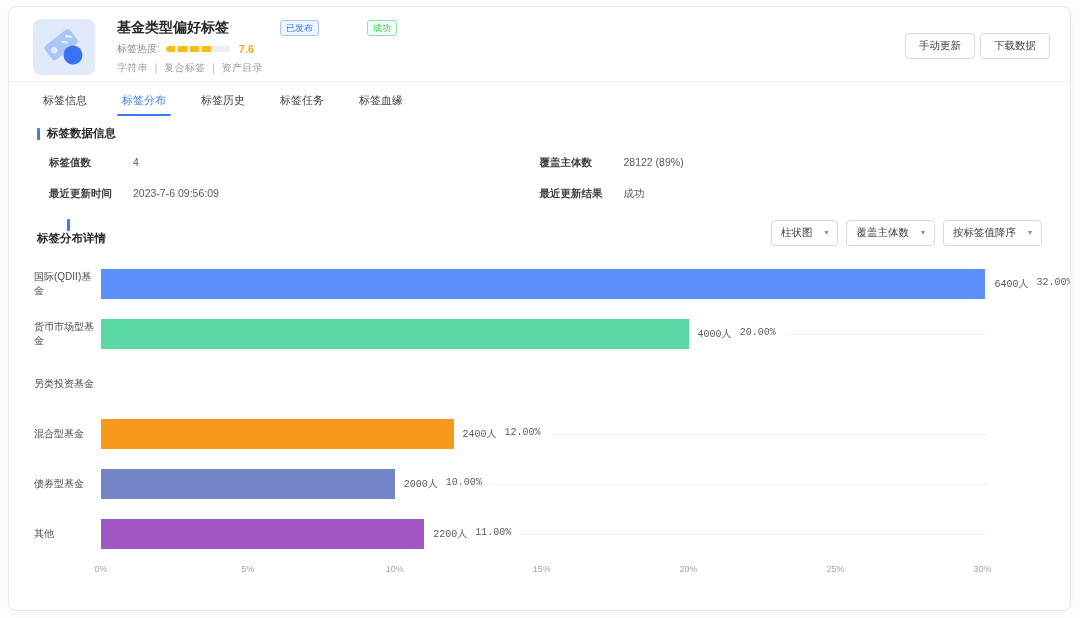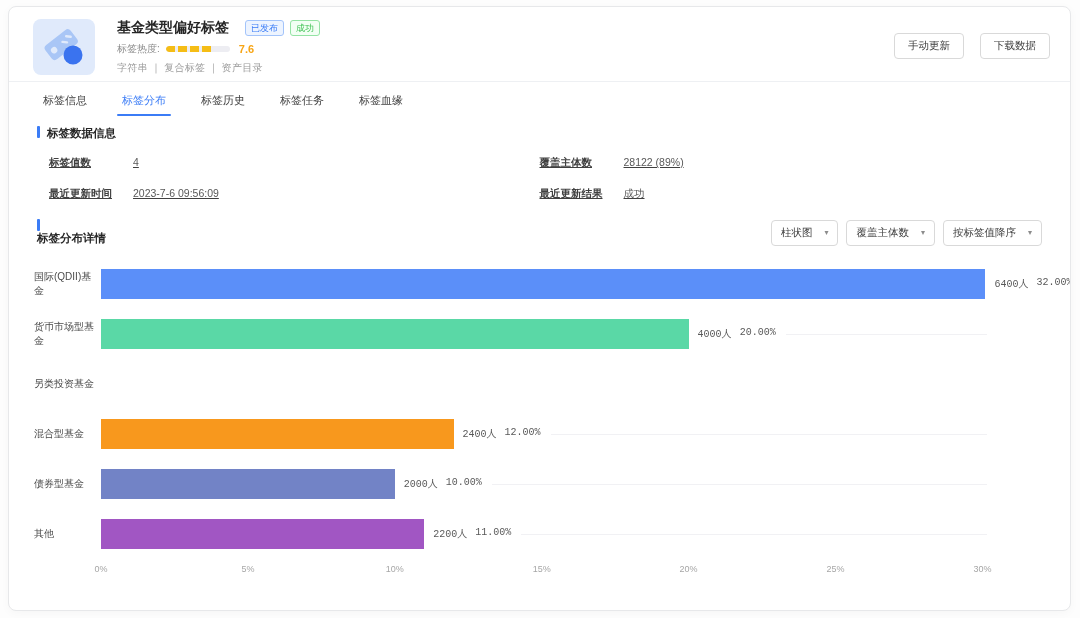--- a/index.html
+++ b/index.html
@@ -14,50 +14,50 @@
     background:#fff; border:1px solid #e7e8ea; border-radius:8px;
     box-shadow:0 2px 10px rgba(0,0,0,0.03); overflow:hidden;
   }
   
   .header { display:flex; padding:12px 20px 0 24px; }
   .tag-icon {
     width:62px; height:56px; border-radius:8px; background:#E0EAFB;
     flex:none; display:flex; align-items:center; justify-content:center;
   }
   .head-info { margin-left:22px; flex:1; }
-  .title-row { display:flex; align-items:center; gap:16px; }
+  .title-row { display:flex; align-items:center; gap:9px; }
   .title { font-size:14px; font-weight:bold; color:#262626; }
-  .badge { font-size:9px; padding:2px 5px; border-radius:3px; line-height:1.2; }
+  .badge { font-size:9px; padding:2px 5px; border-radius:3px; line-height:1.2;margin-left:42px; }
   .badge-published { color:#3b7cf6; background:#edf4ff; border:1px solid #a3c4fa; }
   .badge-success   { color:#3ec153; background:#f2fff4; border:1px solid #94e3a4; }
   .heat-row { display:flex; align-items:center; margin-top:5px; font-size:10px; color:#8c8c8c; }
   .heat-bar { width:64px; height:6px; border-radius:3px; background:#ededf2; margin-left:6px; overflow:hidden; }
   .heat-fill { display:block; height:100%; border-radius:3px;
     background:repeating-linear-gradient(90deg,#F5BD16 0 9px,#ededf2 9px 12px); }
   .heat-value { margin-left:9px; color:#F7A515; font-size:11px; font-weight:bold;text-align:center; }
   .meta-row { margin-top:5px; font-size:10px; color:#9b9b9b; letter-spacing:.3px; }
-  .head-actions { display:flex; gap:16px; margin-top:14px; }
+  .head-actions { display:flex; gap:5px; margin-top:14px; }
   .btn {
     font-size:10.5px; color:#404040; background:#fff; border:1px solid #d9d9d9;
     border-radius:4px; padding:0 13px; height:26px; cursor:pointer; font-family:inherit;
   }
   .divider { height:1px; background:#eef0f3; margin-top:6px; }
   
   .tabs { display:flex; padding:0 32px; gap:31px; }
   .tab { font-size:11px; color:#404040; padding:11px 2px 8px; position:relative; cursor:pointer; }
   .tab.active { color:#3B7CF6; font-weight:normal; }
   .tab.active::after { content:""; position:absolute; left:-3px; right:-3px; bottom:0;
     height:2px; background:#3B7CF6; border-radius:1px; }
   
   .section { padding:0 28px; }
-  .sec-head { display:flex; align-items:flex-start; margin-top:10px; }
+  .sec-head { display:flex; align-items:center; margin-top:10px; }
   .sec-bar { width:3px; height:12px; background:#3B7CF6; margin-right:7px; border-radius:1px; flex:none; }
   .sec-title { font-size:11.5px; font-weight:bold; color:#262626; }
   .info-grid { display:grid; grid-template-columns:1fr 1fr; padding:15px 12px 6px; row-gap:17px; }
-  .info-item { display:flex; font-size:10.5px; align-items:baseline;text-decoration:underline; }
+  .info-item { display:flex; font-size:10.5px; align-items:baseline; }
   .info-label { font-weight:bold; color:#404040; width:84px; flex:none; }
   .info-value { color:#595959; }
   .detail-row { display:flex; align-items:center; justify-content:space-between; margin-top:12px; }
   .selects { display:flex; gap:8px; }
   .select {
     display:flex; align-items:center; border:1px solid #d9d9d9; border-radius:4px;
     height:26px; padding:0 9px; font-size:10.5px; color:#404040; cursor:pointer; background:#fff;
   }
   .select .caret { margin-left:12px; color:#8c8c8c; font-size:8px; line-height:1; }
   

